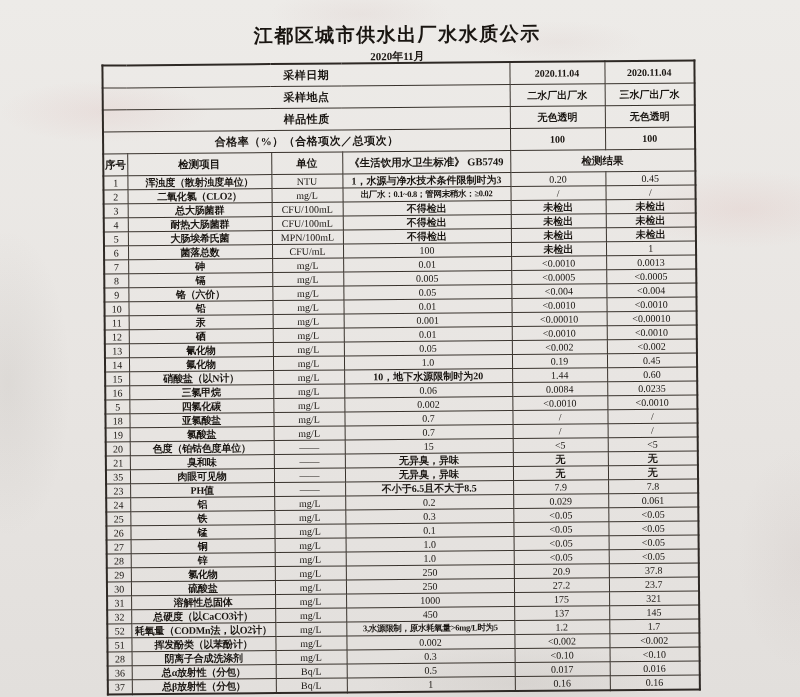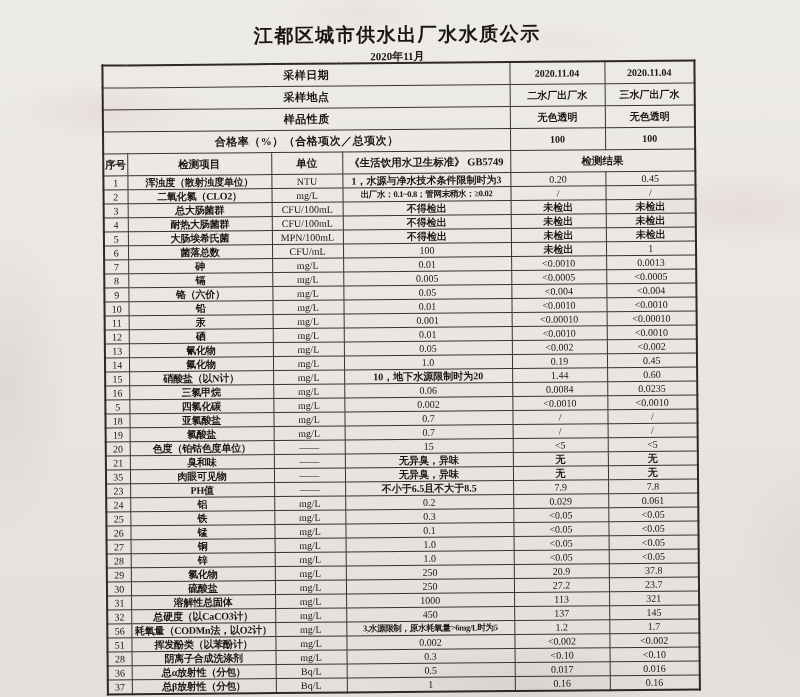--- a/index.html
+++ b/index.html
@@ -347,33 +347,33 @@
             <td class="dc2">mg/L</td>
             <td class="dc3">250</td>
             <td class="dc4">27.2</td>
             <td class="dc5">23.7</td>
           </tr>
           <tr>
             <td class="dc0">31</td>
             <td class="dc1 cjk">溶解性总固体</td>
             <td class="dc2">mg/L</td>
             <td class="dc3">1000</td>
-            <td class="dc4">113</td>
+            <td class="dc4">175</td>
             <td class="dc5">321</td>
           </tr>
           <tr>
             <td class="dc0">32</td>
             <td class="dc1 cjk">总硬度（以CaCO3计）</td>
             <td class="dc2">mg/L</td>
             <td class="dc3">450</td>
             <td class="dc4">137</td>
             <td class="dc5">145</td>
           </tr>
           <tr>
-            <td class="dc0">56</td>
+            <td class="dc0">52</td>
             <td class="dc1 cjk">耗氧量（CODMn法，以O2计）</td>
             <td class="dc2">mg/L</td>
             <td class="dc3 tight cjk">3,水源限制，原水耗氧量&gt;6mg/L时为5</td>
             <td class="dc4">1.2</td>
             <td class="dc5">1.7</td>
           </tr>
           <tr>
             <td class="dc0">51</td>
             <td class="dc1 cjk">挥发酚类（以苯酚计）</td>
             <td class="dc2">mg/L</td>

